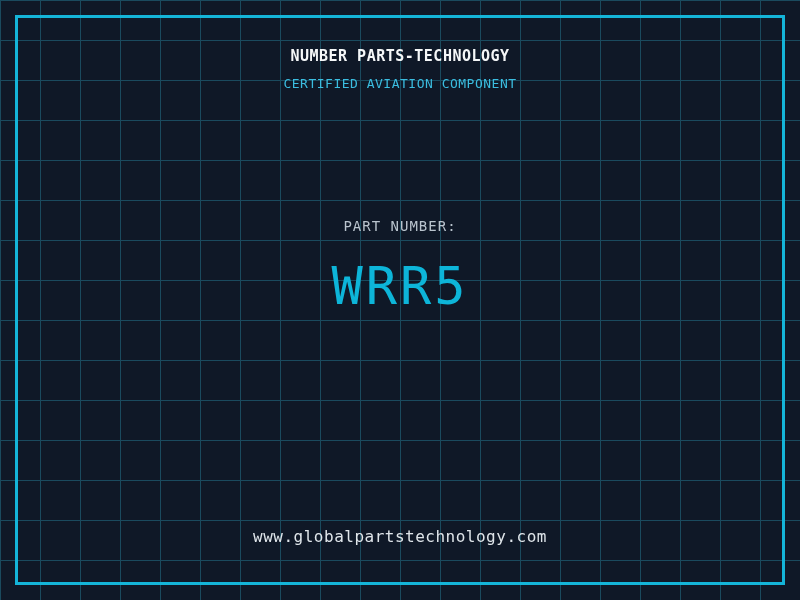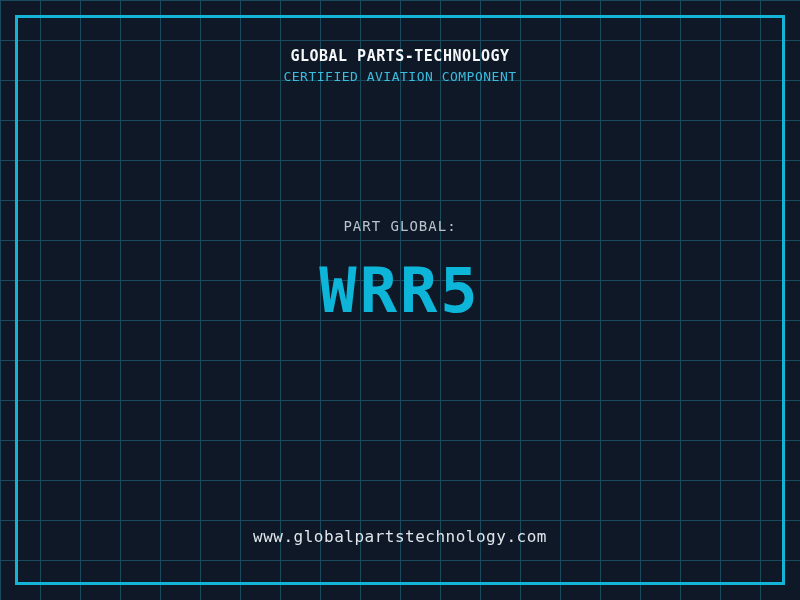--- a/index.html
+++ b/index.html
@@ -37,51 +37,51 @@
     line-height: 1;
   }
   .title {
     top: 49px;
     font-size: 15px;
     font-weight: bold;
     letter-spacing: 0.5px;
     color: var(--title-white);
   }
   .subtitle {
-    top: 70px;
+    top: 77px;
     font-size: 13px;
     letter-spacing: 0.5px;
     color: var(--subtitle-cyan);
   }
   .part-label {
     top: 219px;
     font-size: 14px;
     letter-spacing: 1px;
     color: var(--label-gray);
   }
   .part-number {
     top: 260px;
-    font-size: 62px;
-    font-weight: bold;
+    font-size: 52px;
+    font-weight: normal;
     letter-spacing: 3px;
     color: var(--accent-cyan);
   }
   .url {
     top: 529px;
     font-size: 16px;
     letter-spacing: 0.5px;
     color: var(--url-gray);
   }
 </style>
 </head>
 <body>
 
 <div class="frame"></div>
 
-<div class="txt title">GLOBAL PARTS-TECHNOLOGY</div>
+<div class="txt title">NUMBER PARTS-TECHNOLOGY</div>
 
 <div class="txt subtitle">CERTIFIED AVIATION COMPONENT</div>
 
-<div class="txt part-label">PART GLOBAL:</div>
+<div class="txt part-label">PART NUMBER:</div>
 
 <div class="txt part-number">WRR5</div>
 
 <div class="txt url">www.globalpartstechnology.com</div>
 
 </body></html>

